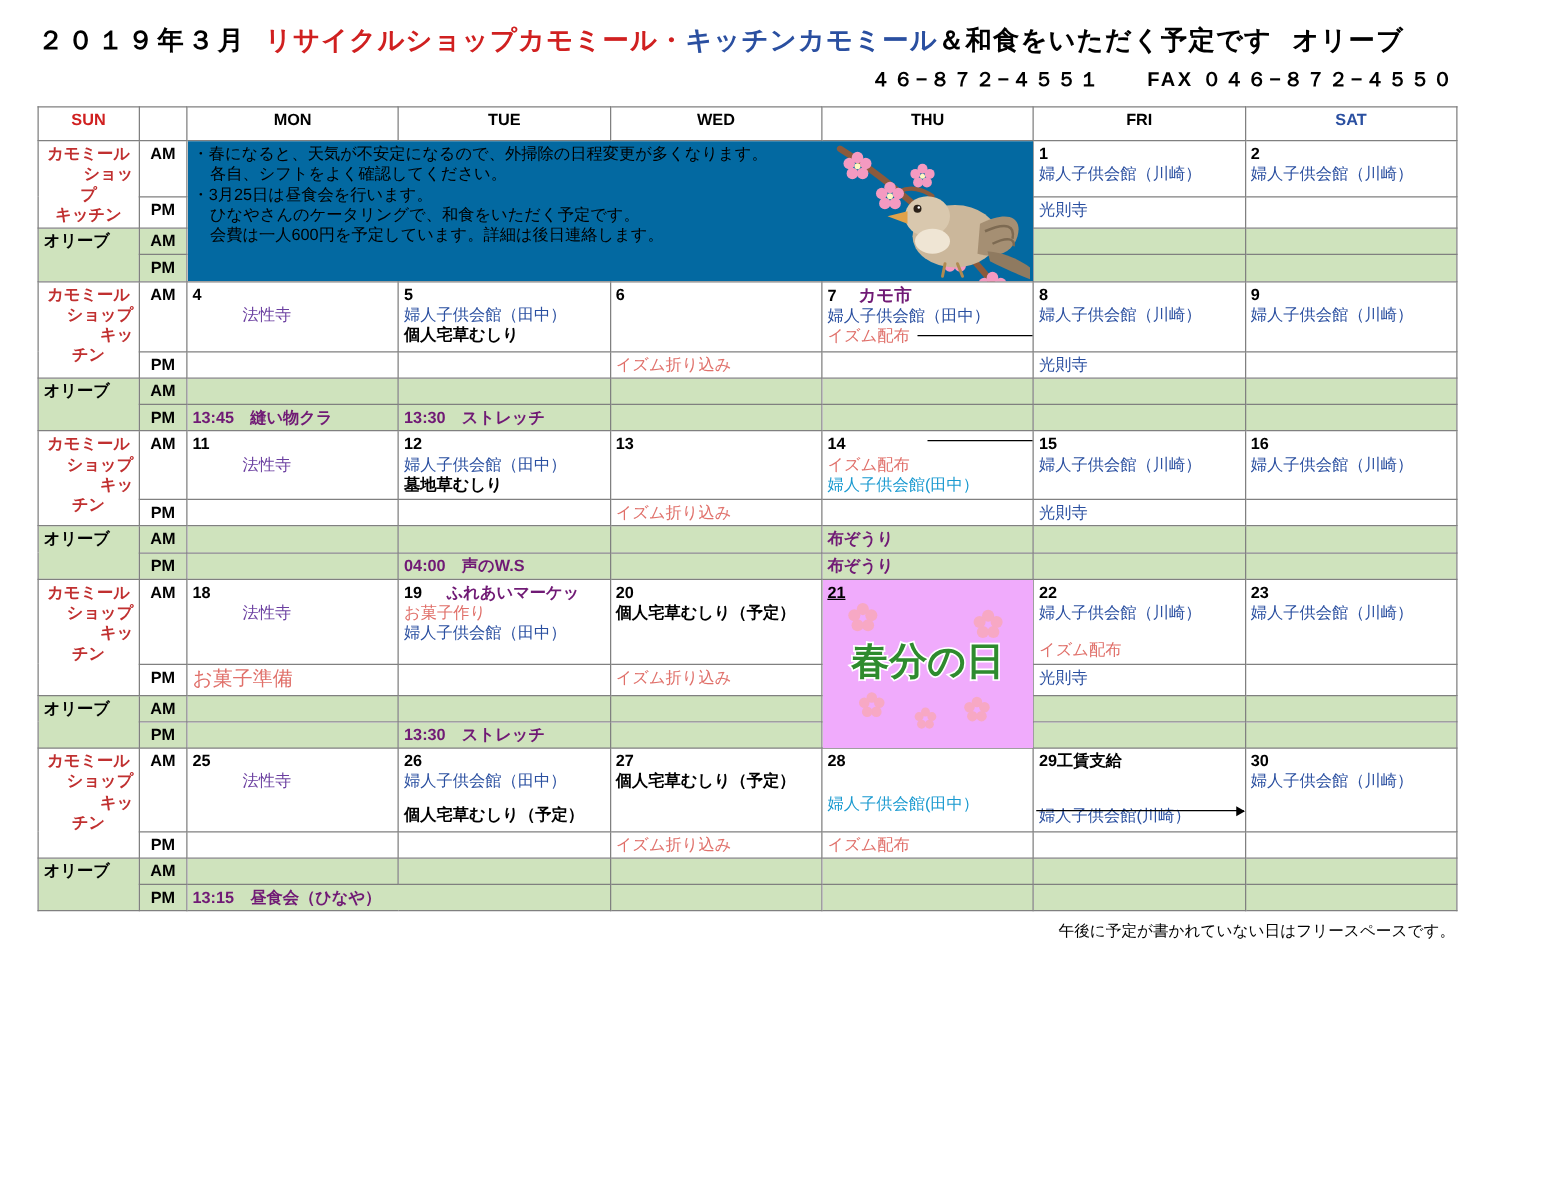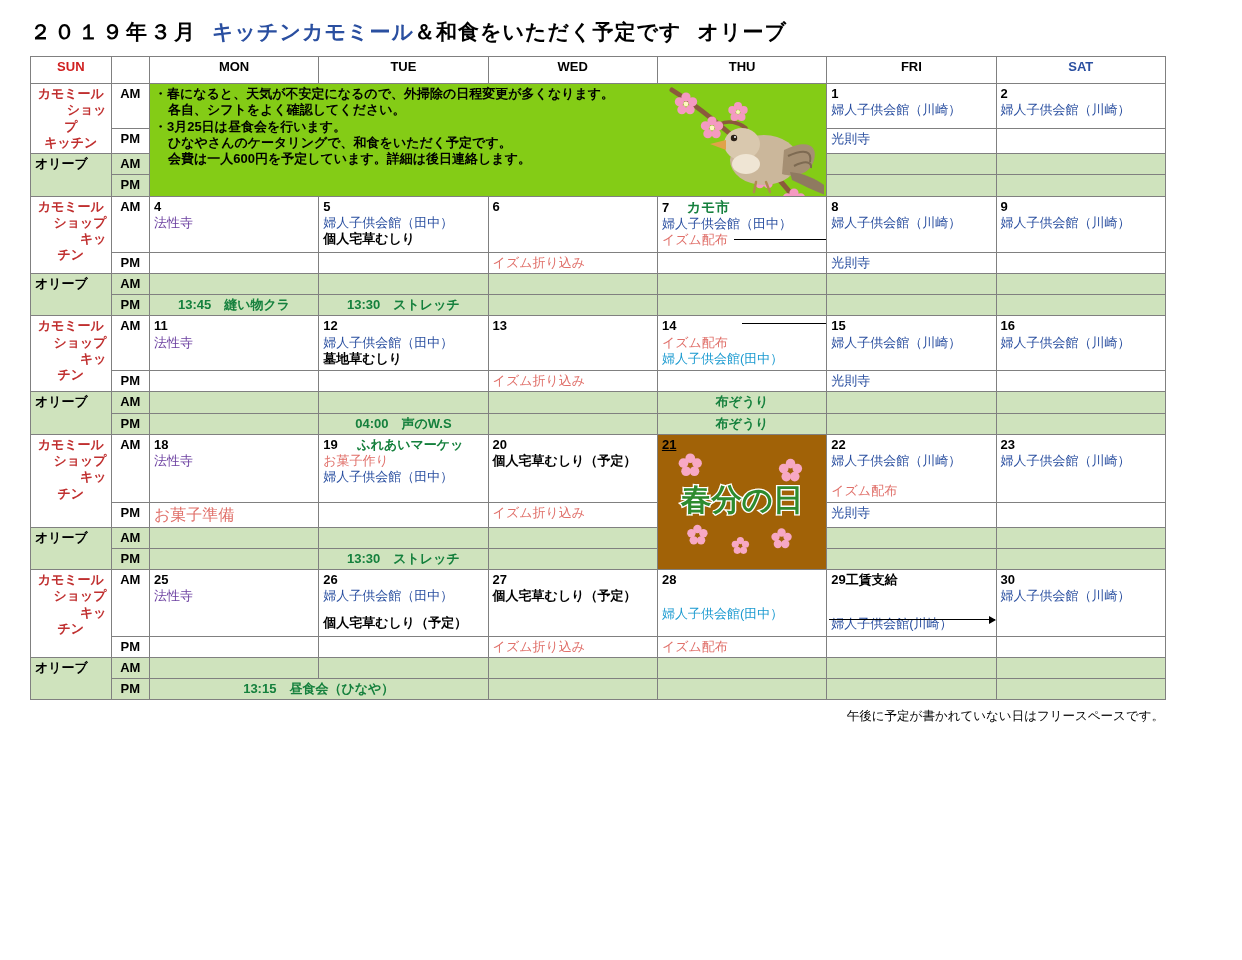--- a/index.html
+++ b/index.html
@@ -77,41 +77,40 @@
   }
   .ampm{
     text-align:center;font-size:12px;font-weight:bold;
     vertical-align:middle;
   }
   .ampm.olive{background:#cfe3bd;}
   .olive-row td{background:#cfe3bd;}
 
   .daynum{font-size:13px;font-weight:bold;color:#000;}
   .ev{display:block;}
-  .purple{color:#6b3fa0;}
+  .purple{color:#6b3fa0;margin-left:40px;}
   .blue{color:#2a4fa0;}
   .cyan{color:#1a9ad0;}
-  .red{color:#15803d;text-align:center;}
+  .red{color:#701a75;}
   .pink{color:#e0706a;}
   .black{color:#000;font-weight:bold;}
   .bold{font-weight:bold;}
   .sm{font-size:16px;}
 
   .note-cell{
-    background:#84cc16;
+    background:#0369a1;
     position:relative;
     font-size:13.5px;
     line-height:1.55;
     padding:6px 8px;
-    font-weight:bold;
   }
   .note-cell p{margin:0;}
   .note-cell .ind{padding-left:14px;}
 
-  .holiday-cell{background:#a16207;position:relative;text-decoration:underline;}
+  .holiday-cell{background:#f0abfc;position:relative;text-decoration:underline;}
 
   .arrow-wrap{position:relative;height:1px;}
   .arrow{
     position:absolute;top:8px;left:0;height:0;
     border-top:1.5px solid #000;
   }
   .arrow:after{
     content:"";position:absolute;right:-1px;top:-4px;
     border-left:7px solid #000;
     border-top:4px solid transparent;
@@ -134,25 +133,31 @@
     pointer-events:none;
   }
 </style>
 </head>
 <body>
 
 <div class="page">
 
   <div class="title-row">
     <span class="title-date">２０１９年３月</span>
+    <span class="title-red">リサイクルショップカモミール・</span>
     <span class="title-blue">キッチンカモミール</span>
     <span class="title-black">＆和食をいただく予定です</span>
     <span class="title-black2">オリーブ</span>
   </div>
 
+  <div class="phone-row">
+    <span>４６−８７２−４５５１</span>
+    <span class="fax">FAX</span>
+    <span>０４６−８７２−４５５０</span>
+  </div>
 
   <table class="cal">
     <colgroup>
       <col class="c-shop">
         <col class="c-ampm">
       <col class="c-day">
         <col class="c-day">
         <col class="c-day">
       <col class="c-day">
         <col class="c-day">

